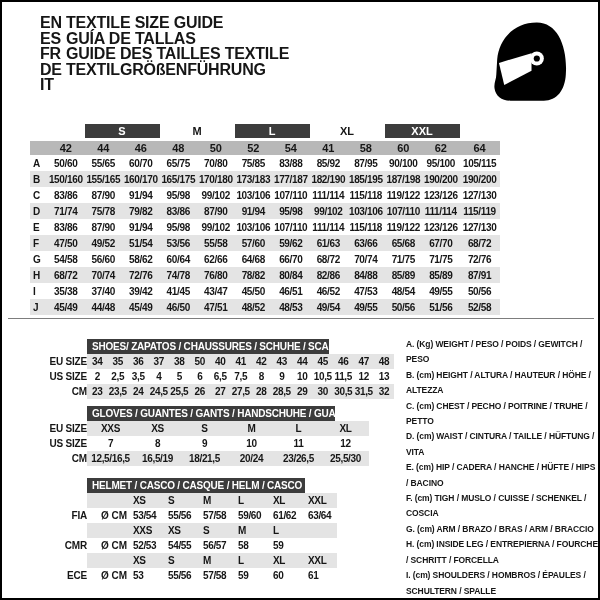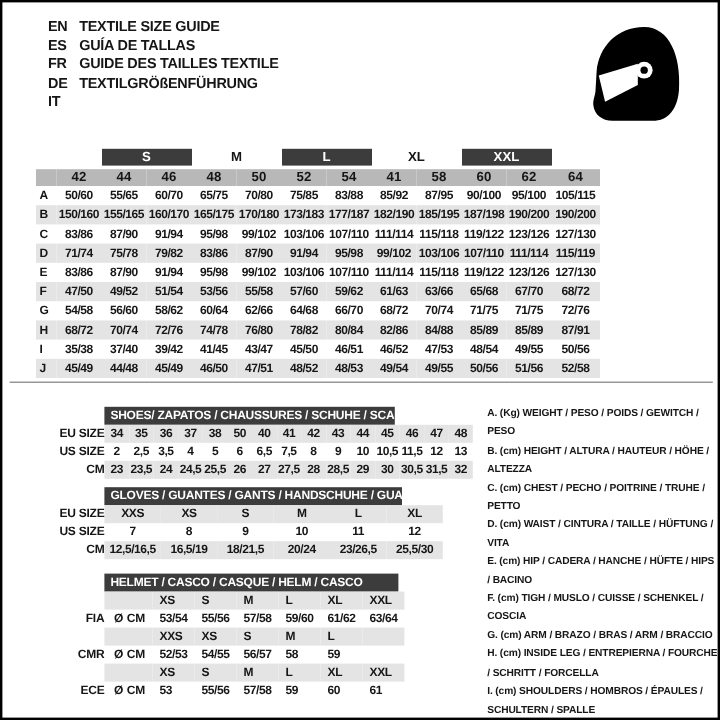--- a/index.html
+++ b/index.html
@@ -10,21 +10,21 @@
     background:#ffffff;
     color:#161616;
   }
   .page {
     position:relative; width:600px; height:600px;
     background:#fff; border:2px solid #000; overflow:hidden;
   }
 
   
   .langs { position:absolute; left:38px; top:13px; }
-  .lang-row { display:flex; font-size:12px; line-height:15.5px; letter-spacing:-0.2px; white-space:nowrap; }
+  .lang-row { display:flex; font-size:16px; line-height:15.5px; letter-spacing:-0.2px; white-space:nowrap; }
   .lang-code { width:26px; flex:0 0 26px; }
   .helmet-svg { position:absolute; left:482px; top:14px; width:88px; height:92px; }
 
   
   table { border-collapse:collapse; table-layout:fixed; }
   td { padding:0; text-align:center; font-size:10px; letter-spacing:-0.35px; white-space:nowrap; vertical-align:middle; }
   tr.shade td.band { background:#e4e4e4; }
 
   
   .main { position:absolute; left:28px; top:122px; width:469px; }
@@ -45,21 +45,21 @@
   .subtable td.lbl { text-align:right; padding-left:7px; font-size:10px; letter-spacing:-0.2px; }
   .tbar {
     background:#3c3c3c; color:#fff; height:15px; line-height:15px;
     font-size:10px; letter-spacing:-0.2px; text-align:left; padding-left:5px;
     white-space:nowrap; overflow:hidden;
   }
   .shoes  { left:28px; top:337px; }
   .gloves { left:28px; top:404px; }
   .helmetsec { left:28px; top:476px; }
   .helmetsec td.cell { text-align:left; padding-left:6px; }
-  .helmetsec td.unit { text-align:left; padding-left:8px; letter-spacing:0; }
+  .helmetsec td.unit { text-align:right; padding-left:8px; letter-spacing:0; }
 
   
   .legend { position:absolute; left:404px; top:335px; width:192px; }
   .legend-item { font-size:8.5px; line-height:15.4px; letter-spacing:-0.1px; }
 </style>
 </head>
 <body>
 
 <div class="page">
 
@@ -437,21 +437,21 @@
         <col style="width:35px">
         <col style="width:35px">
         <col style="width:35px">
         <col style="width:35px">
         <col style="width:35px">
       </colgroup>
     <tbody id="helmet-body">
       <tr>
         <td class="lbl"></td>
         <td class="band" colspan="7" style="text-align:left">
-          <div class="tbar" id="helmet-bar" style="width: 245px;">HELMET / CASCO / CASQUE / HELM / CASCO</div>
+          <div class="tbar" id="helmet-bar" style="width: 218px;">HELMET / CASCO / CASQUE / HELM / CASCO</div>
         </td>
       </tr>
     <tr class="shade">
           <td class="lbl"></td>
           <td class="band unit"></td>
           <td class="band cell">XS</td>
           <td class="band cell">S</td>
           <td class="band cell">M</td>
           <td class="band cell">L</td>
           <td class="band cell">XL</td>

